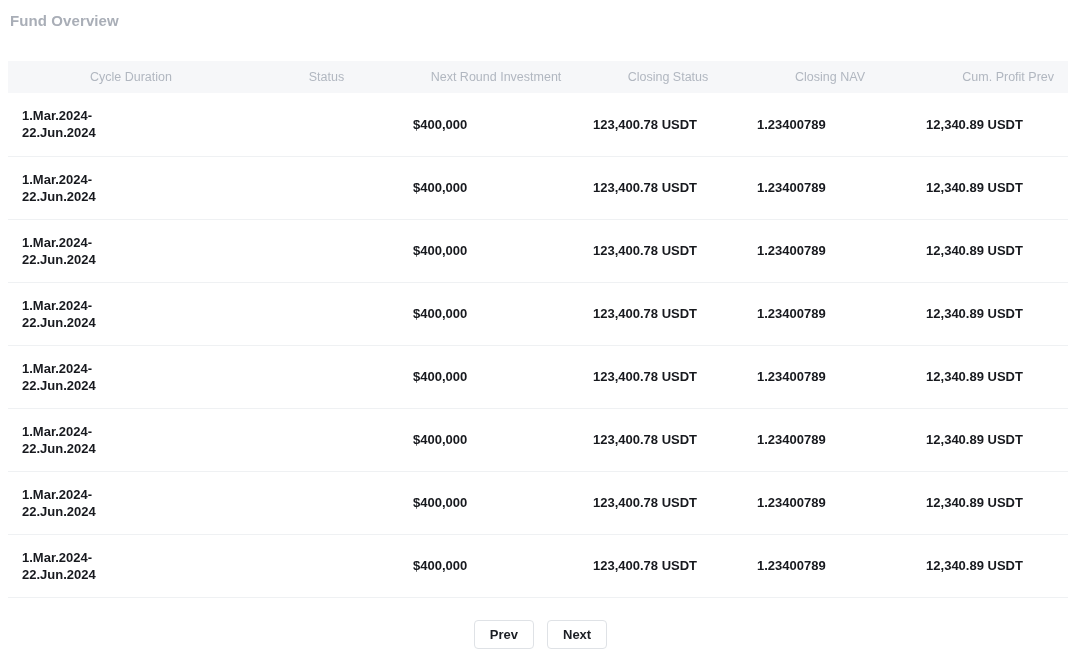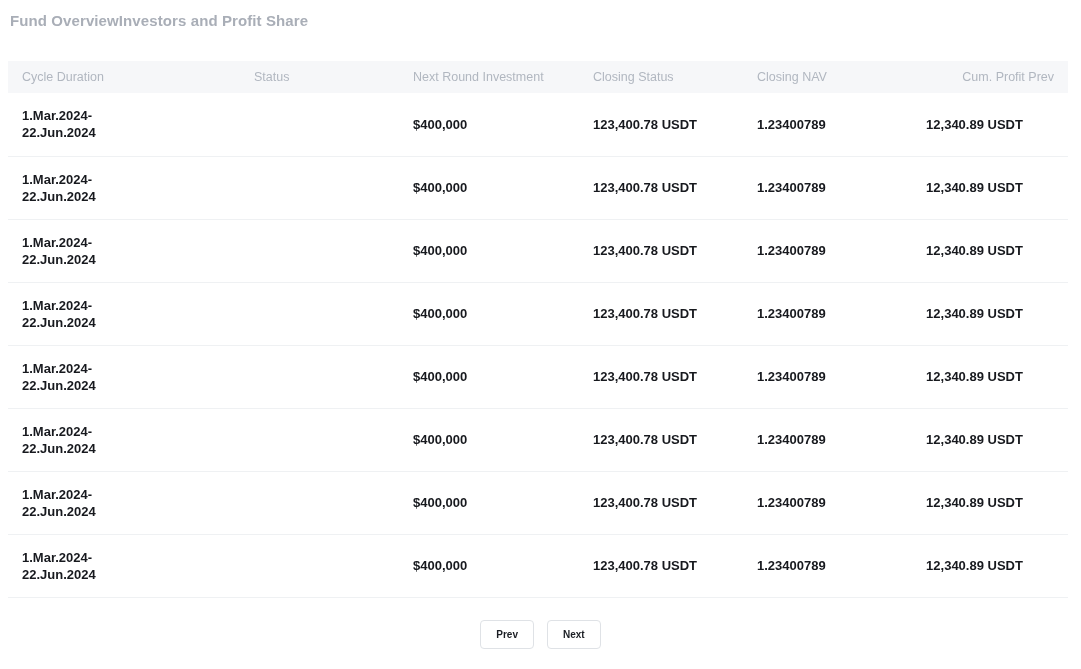--- a/index.html
+++ b/index.html
@@ -38,21 +38,21 @@
     width: 1060px;
     border-collapse: collapse;
     table-layout: fixed;
   }
   thead th {
     background: #F6F7F9;
     height: 32px;
     font-size: 12.5px;
     font-weight: 400;
     color: #B1B7C0;
-    text-align: left;
+    text-align: center;
     padding: 0 0 0 14px;
     white-space: nowrap;
     overflow: hidden;
   }
   thead th.col-right {
     text-align: right;
     padding: 0 14px 0 0;
   }
   tbody td {
     height: 63px;
@@ -78,32 +78,31 @@
     margin-top: 22px;
   }
   .page-btn {
     height: 29px;
     min-width: 52px;
     padding: 0 15px;
     background: #ffffff;
     border: 1px solid #DFE2E6;
     border-radius: 4px;
     font-family: "Liberation Sans", sans-serif;
-    font-size: 10px;
+    font-size: 13px;
     font-weight: 700;
     color: #1B1E24;
     cursor: pointer;
   }
 </style>
 </head>
 <body>
 
 <div class="tabbar">
   <div class="tab">Fund Overview</div>
-  <div class="tab">Investors and Profit Share</div>
 </div>
 
 <div class="table-wrap">
   <table>
     <colgroup>
       <col style="width:232px">
       <col style="width:159px">
       <col style="width:180px">
       <col style="width:164px">
       <col style="width:160px">

